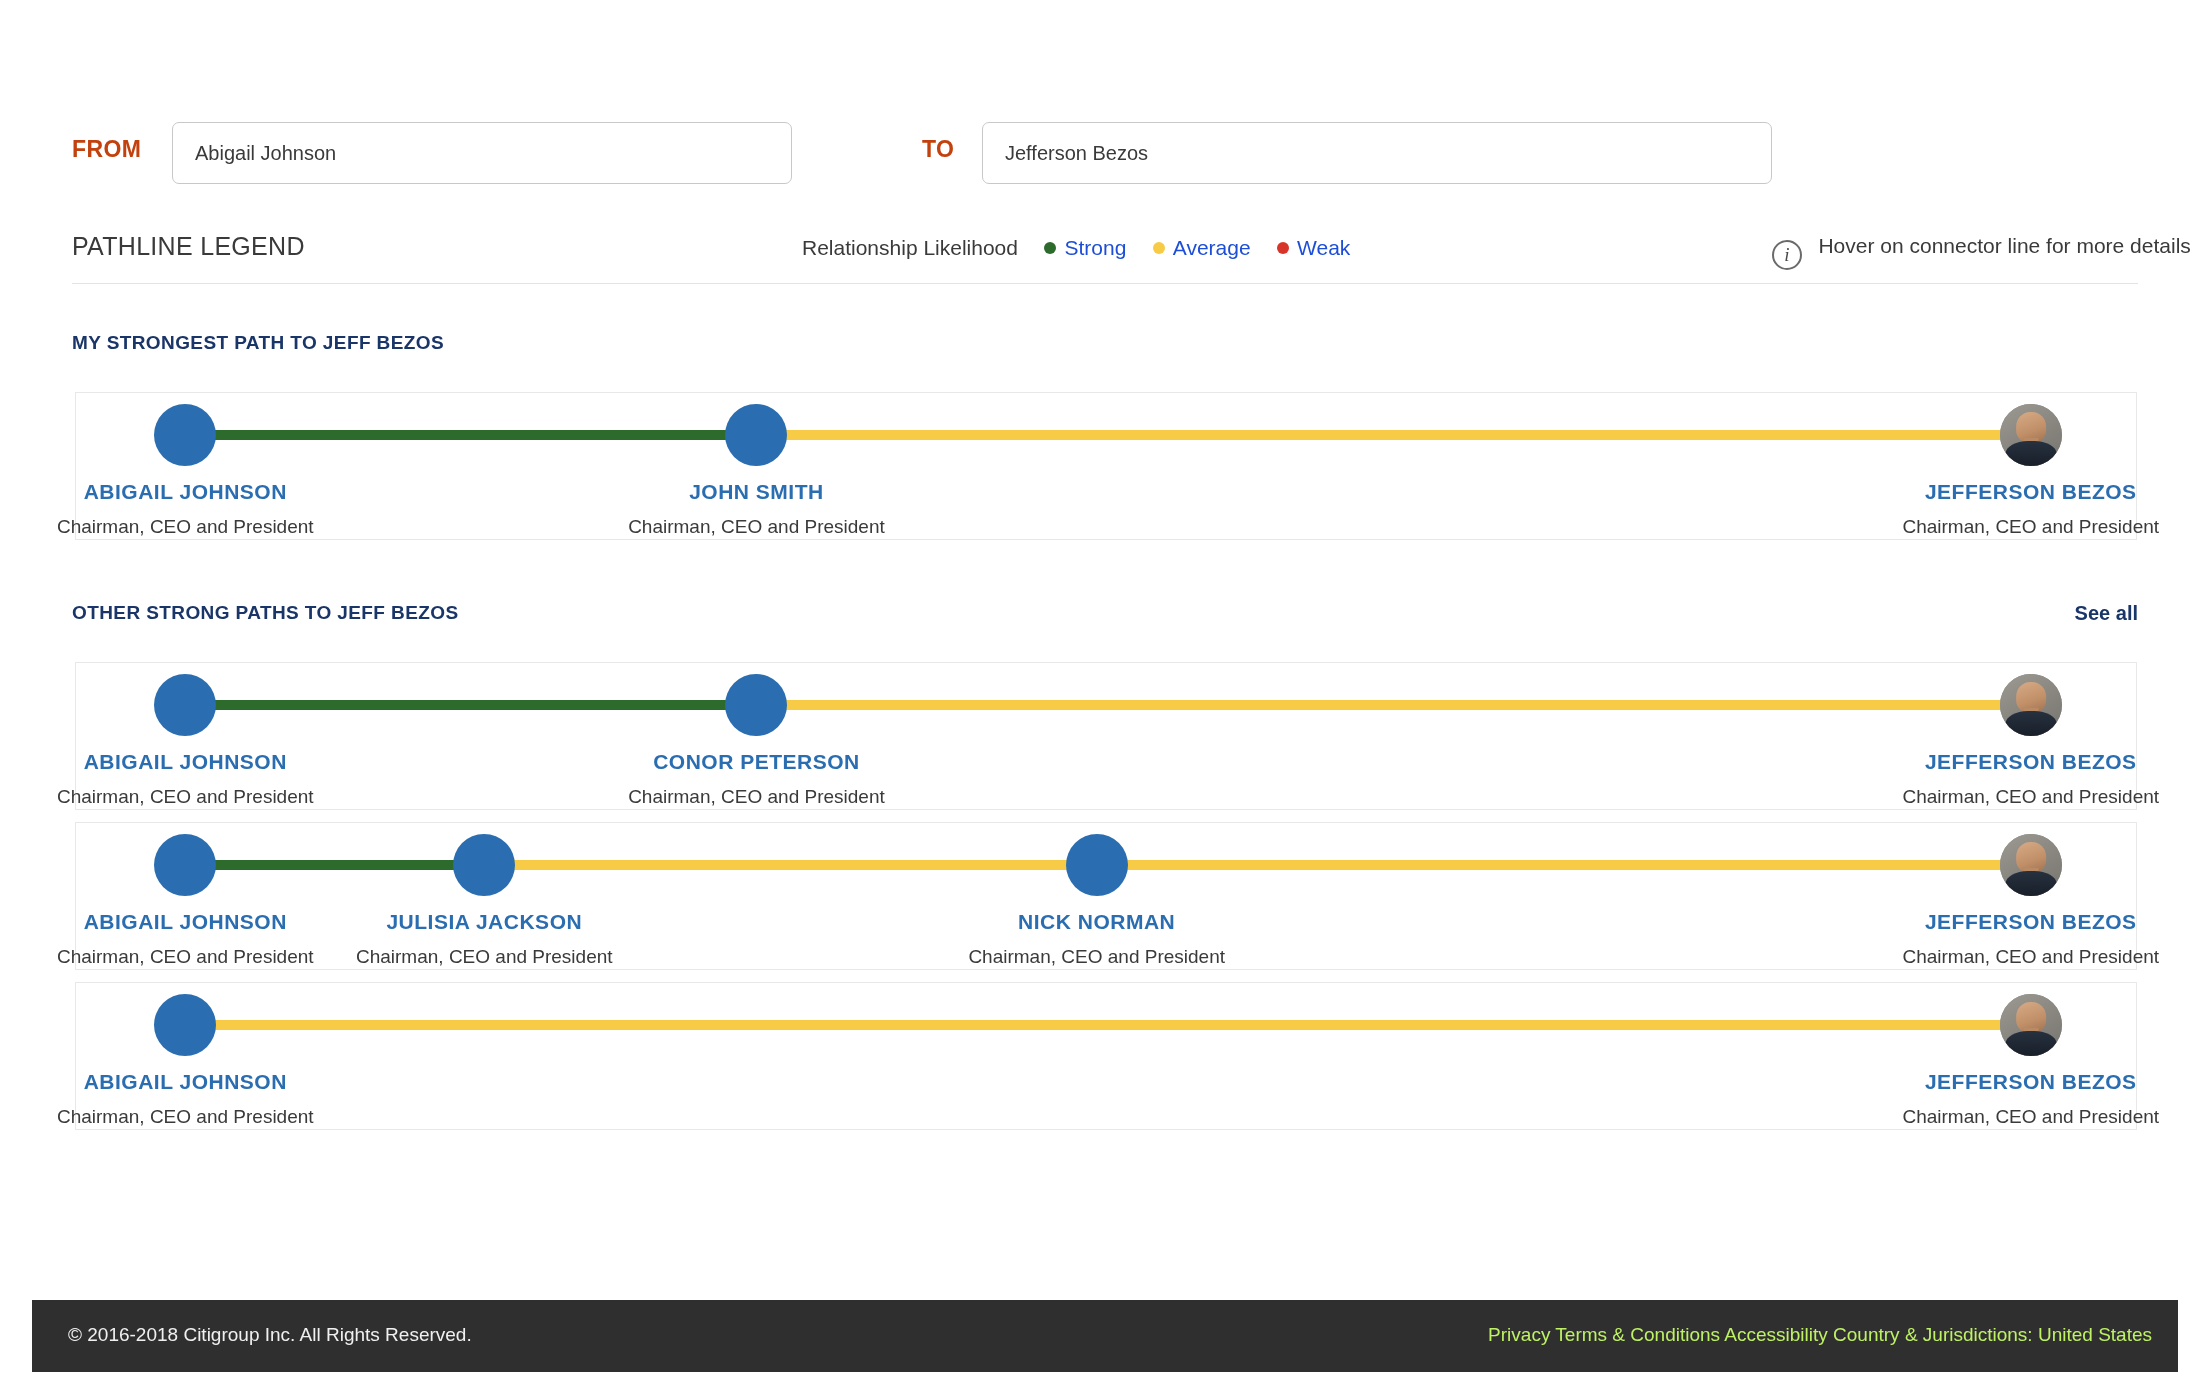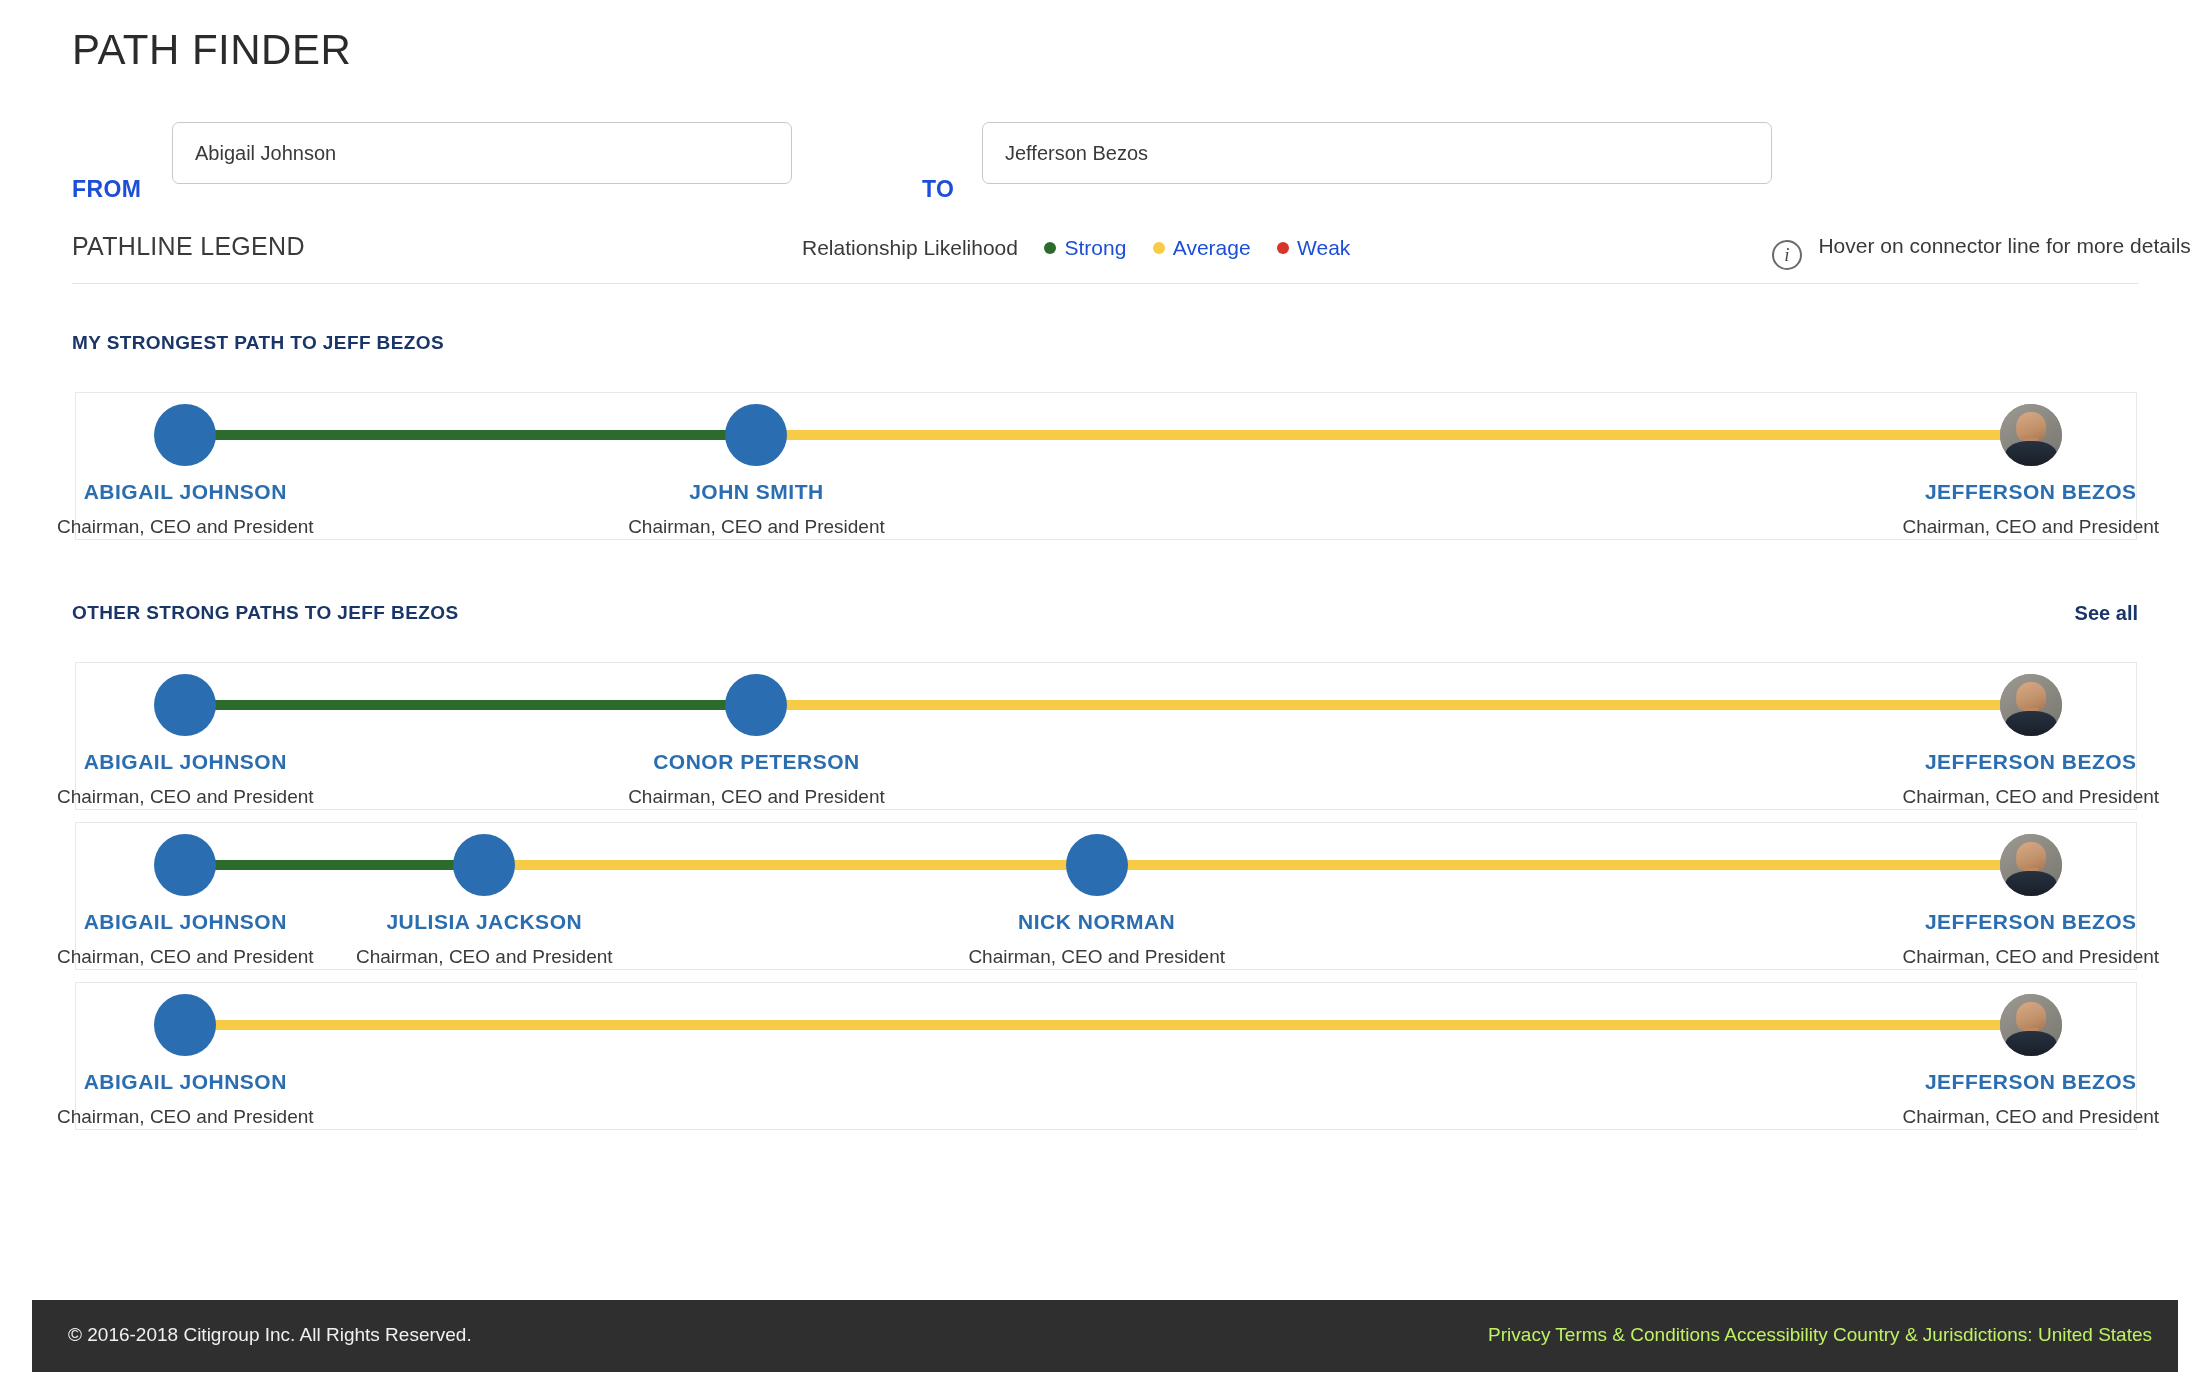--- a/index.html
+++ b/index.html
@@ -15,21 +15,21 @@
   
   .page-title {
     position: absolute; left: 72px; top: 26px;
     font-size: 42px; font-weight: 400; letter-spacing: 0.5px;
     color: #2b2b2b;
   }
 
   .search-row { position: absolute; left: 72px; top: 122px; width: 2066px; height: 62px; }
   .field-label {
     display: inline-block; vertical-align: middle;
-    font-size: 23px; font-weight: 700; color: #1d4ed8; letter-spacing: .4px; margin-top: 40px;
+    font-size: 23px; font-weight: 700; color: #c2410c; letter-spacing: .4px;
   }
   .field-box {
     display: inline-block; vertical-align: middle;
     height: 62px; border: 1px solid #c8c8c8; border-radius: 7px;
     background: #fff; padding: 0 22px; line-height: 60px;
     font-size: 20px; color: #3a3a3a;
   }
   #from-label { position: absolute; left: 0; top: 14px; }
   #from-box   { position: absolute; left: 100px; top: 0; width: 620px; }
   #to-label   { position: absolute; left: 850px; top: 14px; }
@@ -122,21 +122,20 @@
     position: absolute; right: 26px; top: 24px;
     font-size: 19px; color: #f0f0f0; white-space: nowrap;
   }
   .footer-link { color: #bef264; text-decoration: none; cursor: pointer; }
 </style>
 </head>
 <body>
 
 <div class="page">
 
-  <h1 class="page-title">PATH FINDER</h1>
 
   <div class="search-row">
     <span class="field-label" id="from-label">FROM</span>
     <div class="field-box" id="from-box" placeholder="Abigail Johnson">Abigail Johnson</div>
     <span class="field-label" id="to-label">TO</span>
     <div class="field-box" id="to-box" placeholder="Jefferson Bezos">Jefferson Bezos</div>
   </div>
 
   <div class="legend-bar">
     <span class="legend-title">PATHLINE LEGEND</span>

